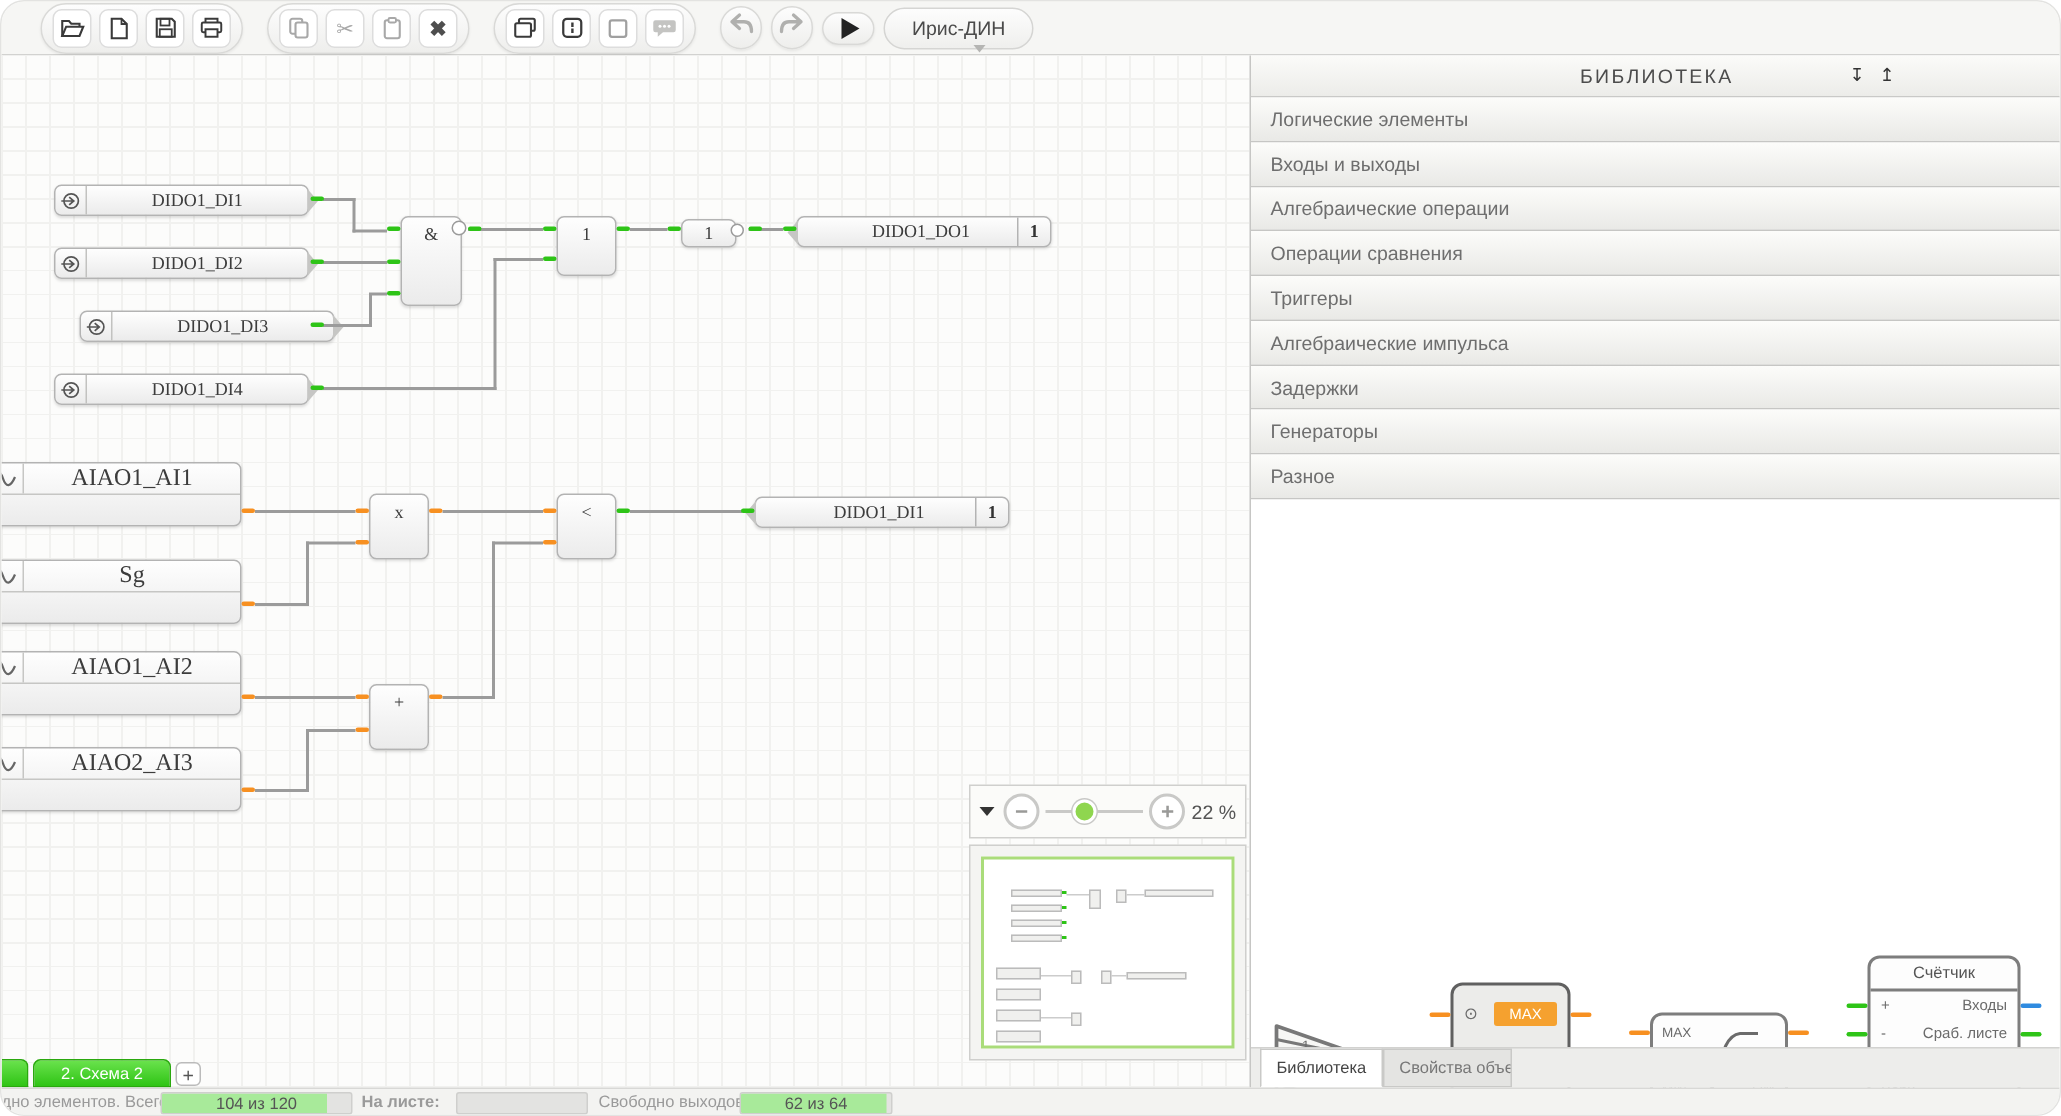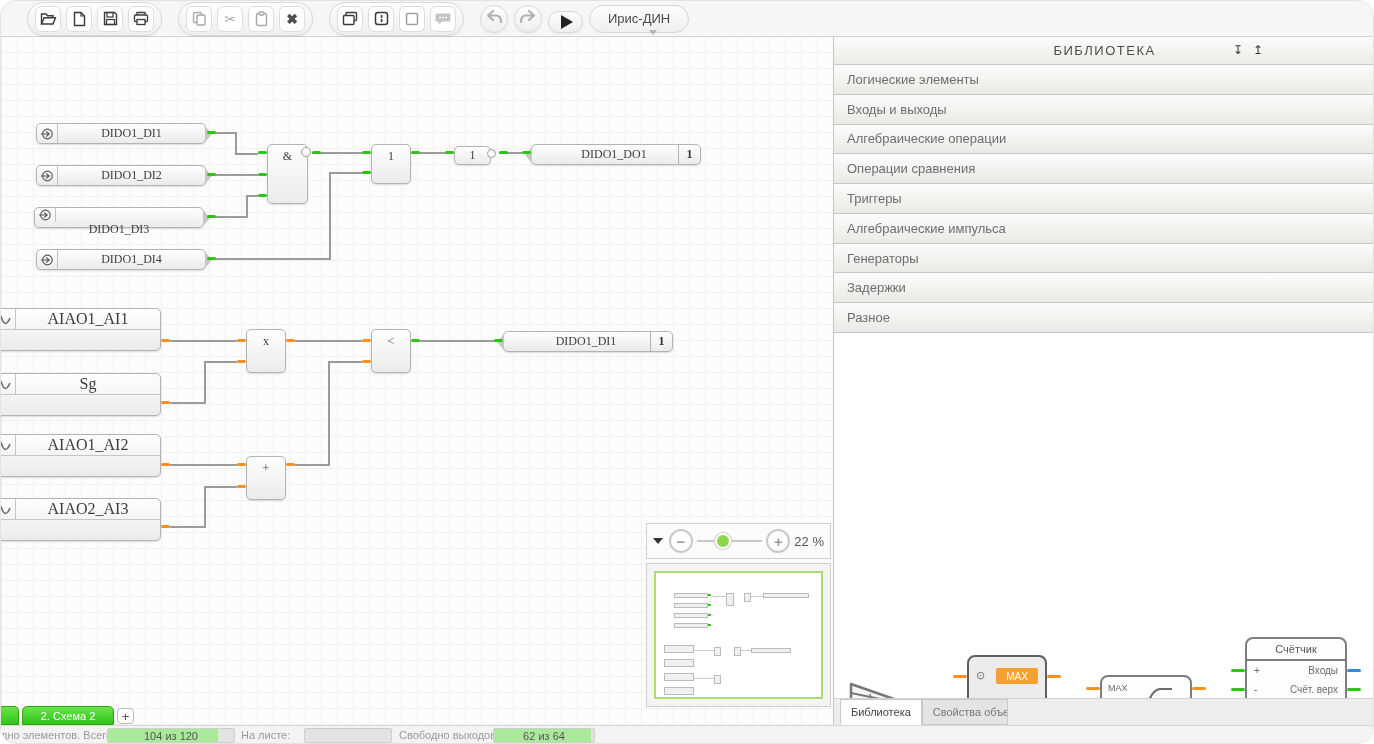--- a/index.html
+++ b/index.html
@@ -210,21 +210,21 @@
             <svg width="16" height="14" viewBox="0 0 16 14">
               <path d="M2 1.5 h12 a1.5 1.5 0 0 1 1.5 1.5 v5 a1.5 1.5 0 0 1 -1.5 1.5 h-7 l-3.5 3 v-3 h-1.5 A1.5 1.5 0 0 1 .5 8 V3 A1.5 1.5 0 0 1 2 1.5 Z" fill="#c4c4c2"></path>
               <circle cx="5" cy="5.5" r="1" fill="#fff"></circle>
               <circle cx="8" cy="5.5" r="1" fill="#fff"></circle>
               <circle cx="11" cy="5.5" r="1" fill="#fff"></circle>
             </svg>
           </span>
       </div>
     </div>
 
-    <div style="display:flex;gap:6px;align-items:flex-end;">
+    <div style="display:flex;gap:6px;align-items:center;">
       <div class="tb-group tb-single">
         <span><svg width="18" height="16" viewBox="0 0 18 16">
               <path d="M3 6.5 L8 2 M3 6.5 L8 11 M3 6.5 H11 C14.5 6.5 16 9 16 13" fill="none" stroke="#b0b0ae" stroke-width="2.2" stroke-linecap="round" stroke-linejoin="round"></path>
             </svg></span>
       </div>
       <div class="tb-group tb-single">
         <span><svg width="18" height="16" viewBox="0 0 18 16">
               <path d="M15 6.5 L10 2 M15 6.5 L10 11 M15 6.5 H7 C3.5 6.5 2 9 2 13" fill="none" stroke="#b0b0ae" stroke-width="2.2" stroke-linecap="round" stroke-linejoin="round"></path>
             </svg></span>
       </div>
@@ -251,21 +251,21 @@
     <div class="blk di-block" style="left:35px;top:128px;">
       <span class="di-icon">
           <svg width="14" height="14" viewBox="0 0 16 16">
             <circle cx="8.5" cy="8" r="5.5" fill="none" stroke="#555" stroke-width="1.3"></circle>
             <path d="M1 8 H10 M7 5 L10.5 8 L7 11" fill="none" stroke="#555" stroke-width="1.3"></path>
           </svg>
         </span>
       <span class="di-label serif">DIDO1_DI2</span>
       <span class="tip-r"></span>
     </div>
-    <div class="blk di-block" style="left:33px;top:170px;flex-direction:column;">
+    <div class="blk di-block" style="left:52px;top:170px;">
       <span class="di-icon">
           <svg width="14" height="14" viewBox="0 0 16 16">
             <circle cx="8.5" cy="8" r="5.5" fill="none" stroke="#555" stroke-width="1.3"></circle>
             <path d="M1 8 H10 M7 5 L10.5 8 L7 11" fill="none" stroke="#555" stroke-width="1.3"></path>
           </svg>
         </span>
       <span class="di-label serif">DIDO1_DI3</span>
       <span class="tip-r"></span>
     </div>
     <div class="blk di-block" style="left:35px;top:212px;">
@@ -466,22 +466,22 @@
       <span class="pin-icon" style="right:112px;">↥</span>
     </div>
 
     <div id="lib-cats">
       <div class="cat-row">Логические элементы</div>
       <div class="cat-row">Входы и выходы</div>
       <div class="cat-row">Алгебраические операции</div>
       <div class="cat-row">Операции сравнения</div>
       <div class="cat-row">Триггеры</div>
       <div class="cat-row">Алгебраические импульса</div>
+      <div class="cat-row">Задержки</div>
       <div class="cat-row">Генераторы</div>
-      <div class="cat-row">Задержки</div>
       <div class="cat-row">Разное</div>
     </div>
 
     <div id="lib-items">
 
       <div style="position:absolute;left:14px;top:348px;">
         <svg width="70" height="50" viewBox="0 0 70 50">
           <polygon points="3,3 66,25 3,47" fill="#f7f7f5" stroke="#787878" stroke-width="2.5" stroke-linejoin="round"></polygon>
           <path d="M66 25 L3 12 M66 25 L3 38" fill="none" stroke="#787878" stroke-width="2"></path>
           <text x="8" y="29" font-size="9" fill="#6b6b6b">?</text>
@@ -522,21 +522,21 @@
         <div class="prow" style="height:19px;">
           <span class="pin L g"></span>
             <span class="pin R b"></span>
           <span>+</span>
           <span>Входы</span>
         </div>
         <div class="prow" style="height:19px;">
           <span class="pin L g"></span>
             <span class="pin R g"></span>
           <span>-</span>
-          <span>Счёт. верх</span>
+          <span>Сраб. листе</span>
         </div>
         <div class="prow" style="height:19px;">
           <span class="pin L g"></span>
             <span class="pin R g"></span>
           <span>Сброс</span>
           <span>Сраб. низ</span>
         </div>
         <div class="prow" style="height:19px;">
 
           <span>Верх.</span>
@@ -558,21 +558,21 @@
     <div class="sheet-tab sheet-active">2. Схема 2</div>
     <div class="sheet-add">+</div>
   </div>
 
   <div id="statusbar">
     <span class="sb-label" style="left:0px;">дно элементов. Всего:</span>
     <span class="pbar" style="left:106px;width:128px;">
       <span class="pfill" style="width:87%;"></span>
       <span class="ptext">104 из 120</span>
     </span>
-    <span class="sb-label" style="left:240px;">На листе:</span>
+    <span class="sb-label" style="left:240px;font-weight:bold;">На листе:</span>
     <span class="pbar" style="left:303px;width:88px;">
       <span class="pfill" style="width:0%;"></span>
       <span class="ptext"></span>
     </span>
     <span class="sb-label" style="left:398px;">Свободно выходов:</span>
     <span class="pbar" style="left:492px;width:102px;">
       <span class="pfill" style="width:97%;"></span>
       <span class="ptext">62 из 64</span>
     </span>
   </div>

